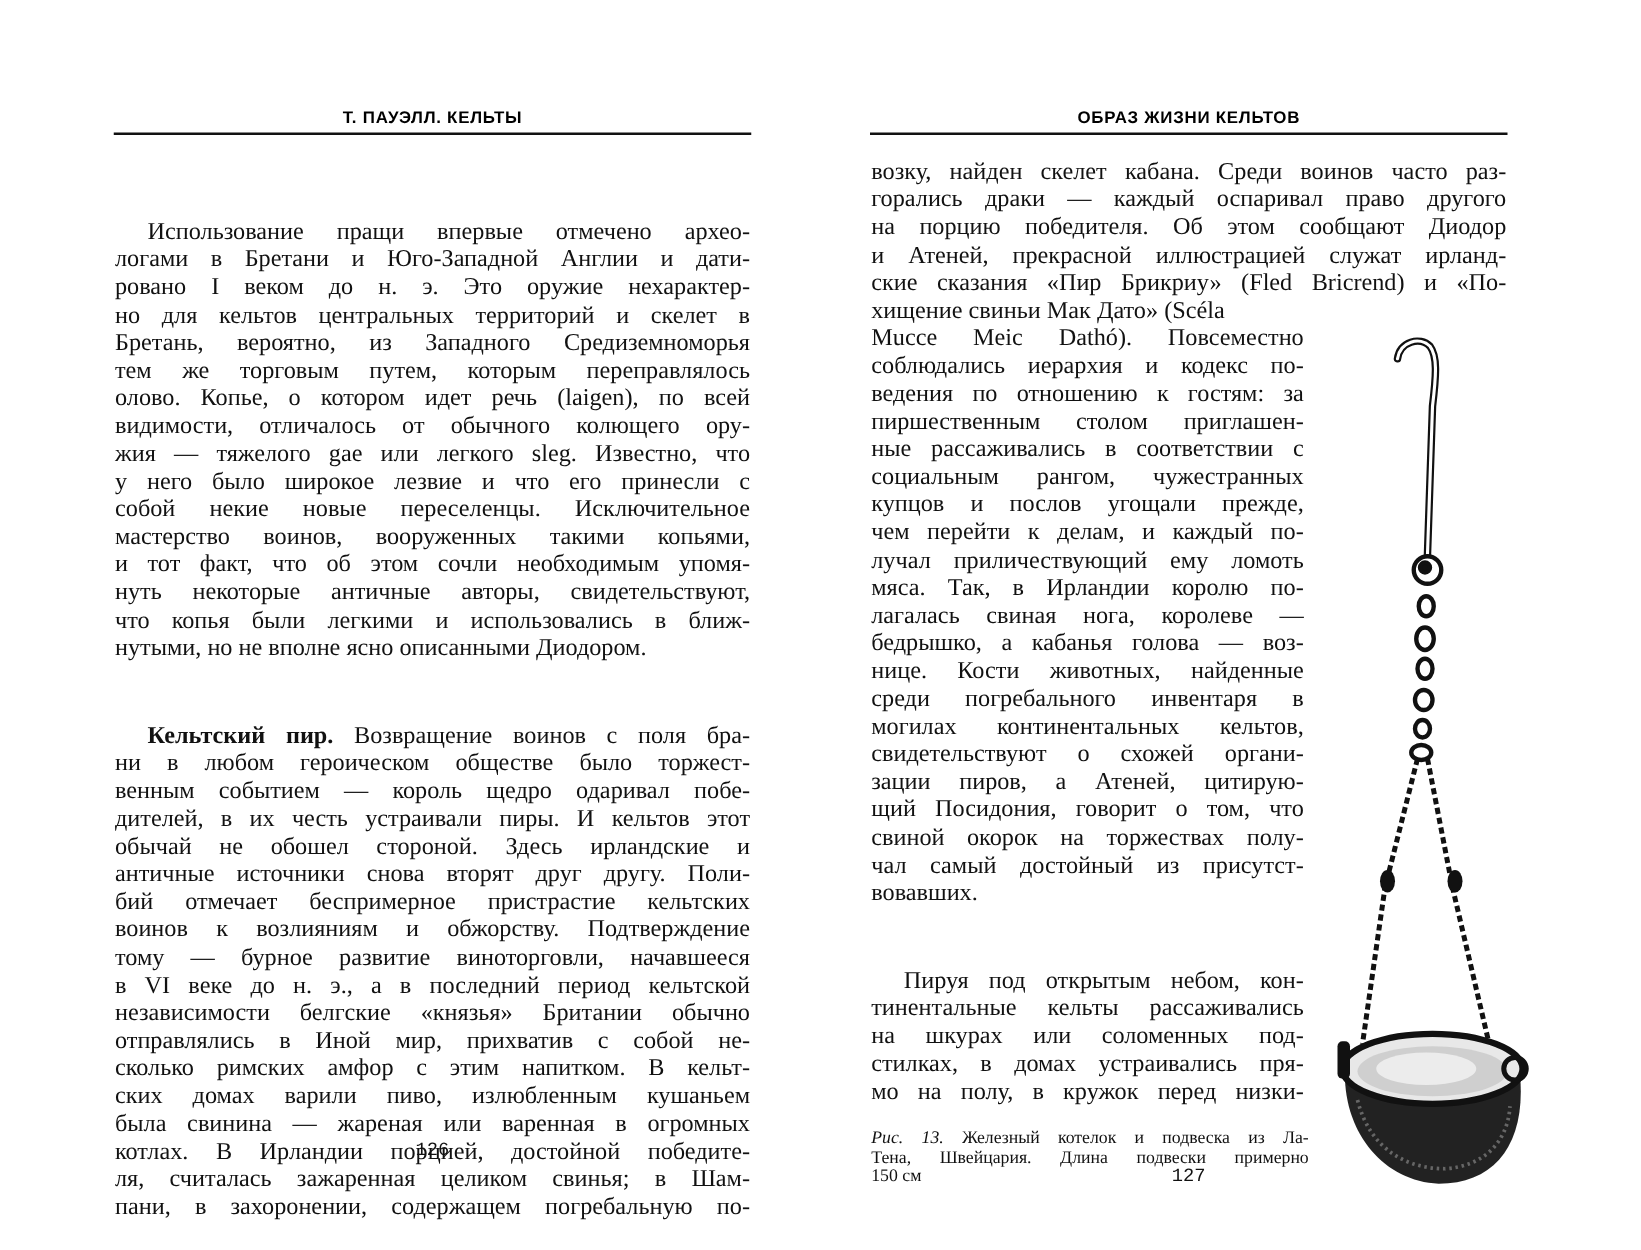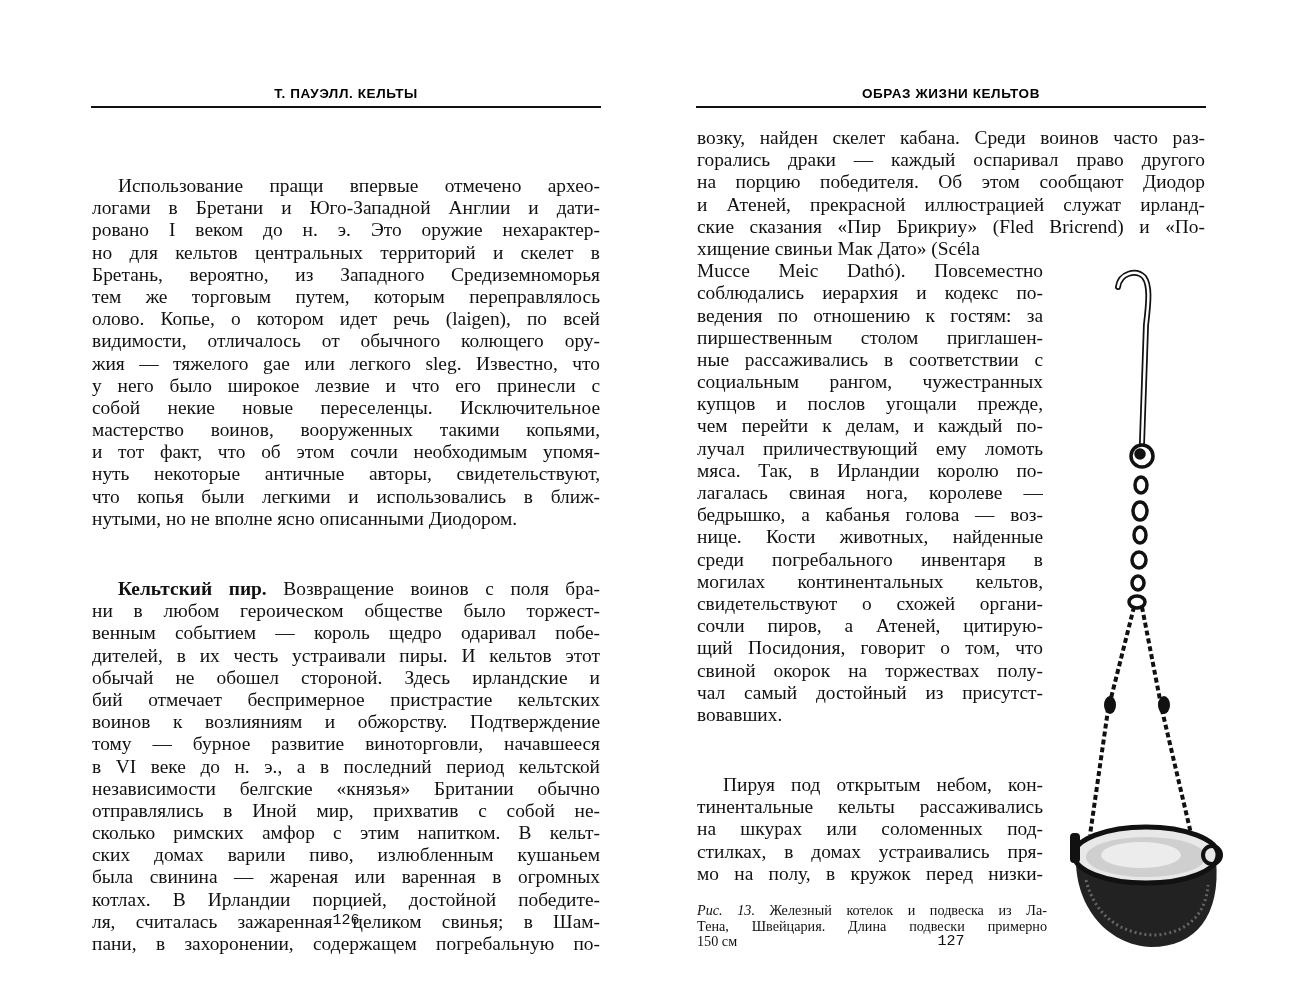--- a/index.html
+++ b/index.html
@@ -82,20 +82,21 @@
       <span class="line">мастерство воинов, вооруженных такими копьями,</span>
       <span class="line">и тот факт, что об этом сочли необходимым упомя-</span>
       <span class="line">нуть некоторые античные авторы, свидетельствуют,</span>
       <span class="line">что копья были легкими и использовались в ближ-</span>
       <span class="line last">нутыми, но не вполне ясно описанными Диодором.</span>
       <span class="line indent"><b class="run-head">Кельтский пир.</b><span> Возвращение воинов с поля бра-</span></span>
       <span class="line">ни в любом героическом обществе было торжест-</span>
       <span class="line">венным событием — король щедро одаривал побе-</span>
       <span class="line">дителей, в их честь устраивали пиры. И кельтов этот</span>
       <span class="line">обычай не обошел стороной. Здесь ирландские и</span>
+      <span class="line">античные источники снова вторят друг другу. Поли-</span>
       <span class="line">бий отмечает беспримерное пристрастие кельтских</span>
       <span class="line">воинов к возлияниям и обжорству. Подтверждение</span>
       <span class="line">тому — бурное развитие виноторговли, начавшееся</span>
       <span class="line">в VI веке до н. э., а в последний период кельтской</span>
       <span class="line">независимости белгские «князья» Британии обычно</span>
       <span class="line">отправлялись в Иной мир, прихватив с собой не-</span>
       <span class="line">сколько римских амфор с этим напитком. В кельт-</span>
       <span class="line">ских домах варили пиво, излюбленным кушаньем</span>
       <span class="line">была свинина — жареная или варенная в огромных</span>
       <span class="line">котлах. В Ирландии порцией, достойной победите-</span>
@@ -124,21 +125,21 @@
       <span class="line narrow">купцов и послов угощали прежде,</span>
       <span class="line narrow">чем перейти к делам, и каждый по-</span>
       <span class="line narrow">лучал приличествующий ему ломоть</span>
       <span class="line narrow">мяса. Так, в Ирландии королю по-</span>
       <span class="line narrow">лагалась свиная нога, королеве —</span>
       <span class="line narrow">бедрышко, а кабанья голова — воз-</span>
       <span class="line narrow">нице. Кости животных, найденные</span>
       <span class="line narrow">среди погребального инвентаря в</span>
       <span class="line narrow">могилах континентальных кельтов,</span>
       <span class="line narrow">свидетельствуют о схожей органи-</span>
-      <span class="line narrow">сочли пиров, а Атеней, цитирую-</span>
+      <span class="line narrow">зации пиров, а Атеней, цитирую-</span>
       <span class="line narrow">щий Посидония, говорит о том, что</span>
       <span class="line narrow">свиной окорок на торжествах полу-</span>
       <span class="line narrow">чал самый достойный из присутст-</span>
       <span class="line narrow last">вовавших.</span>
       <span class="line narrow indent" style="width: 320px;">Пируя под открытым небом, кон-</span>
       <span class="line narrow">тинентальные кельты рассаживались</span>
       <span class="line narrow">на шкурах или соломенных под-</span>
       <span class="line narrow">стилках, в домах устраивались пря-</span>
       <span class="line narrow">мо на полу, в кружок перед низки-</span>
     </div>

